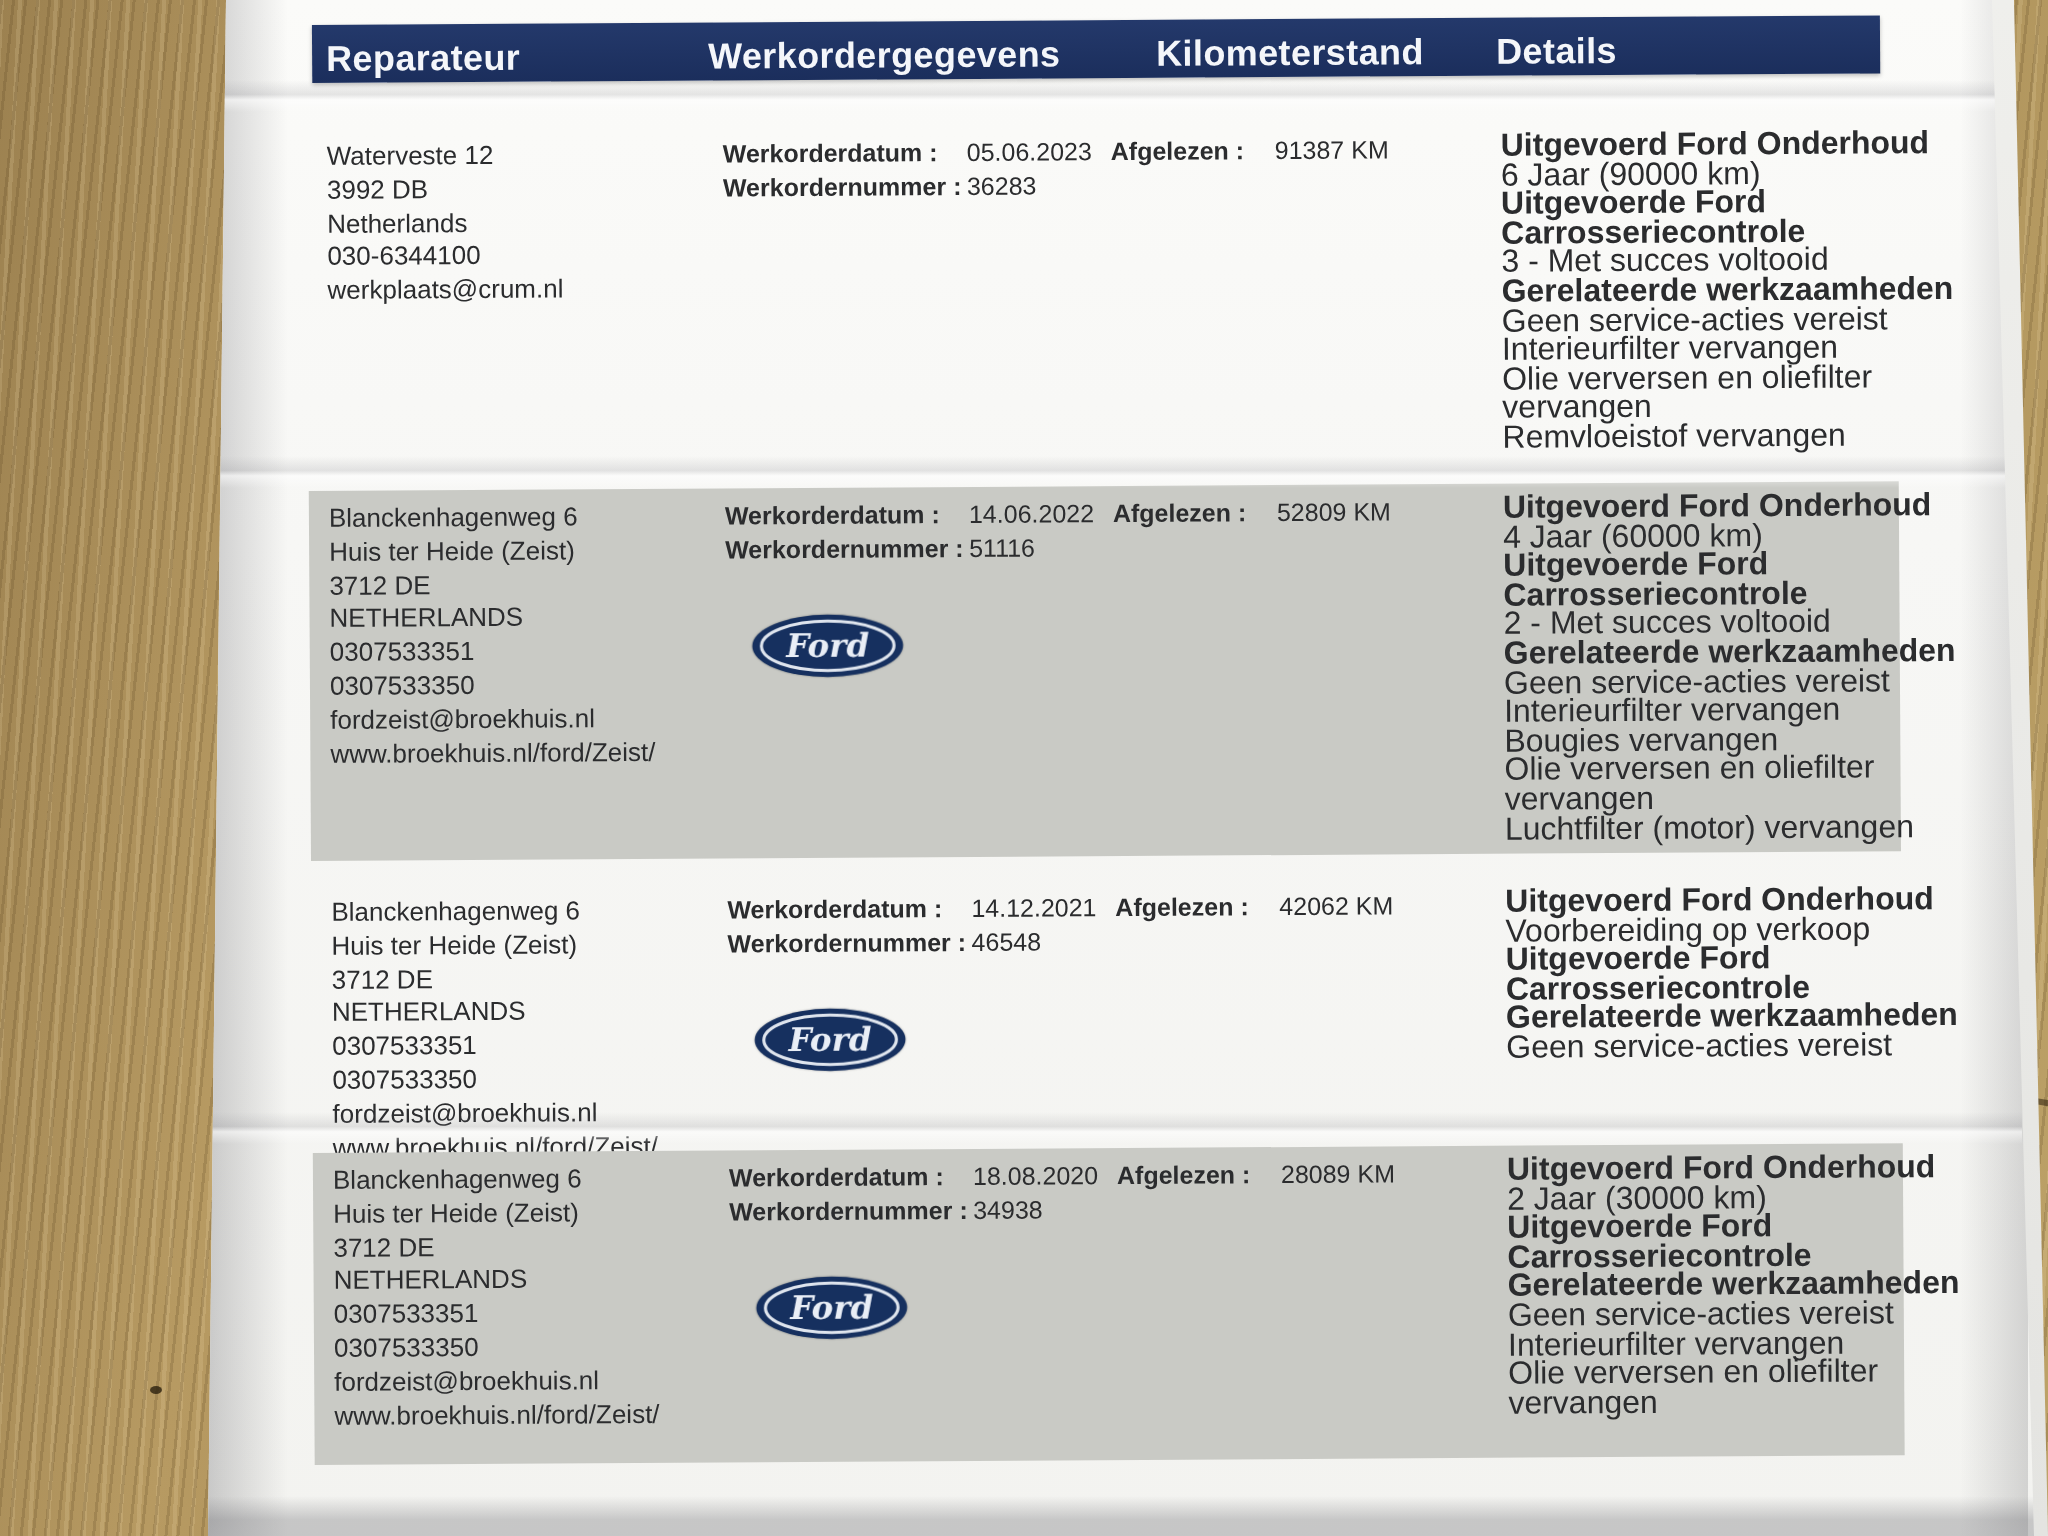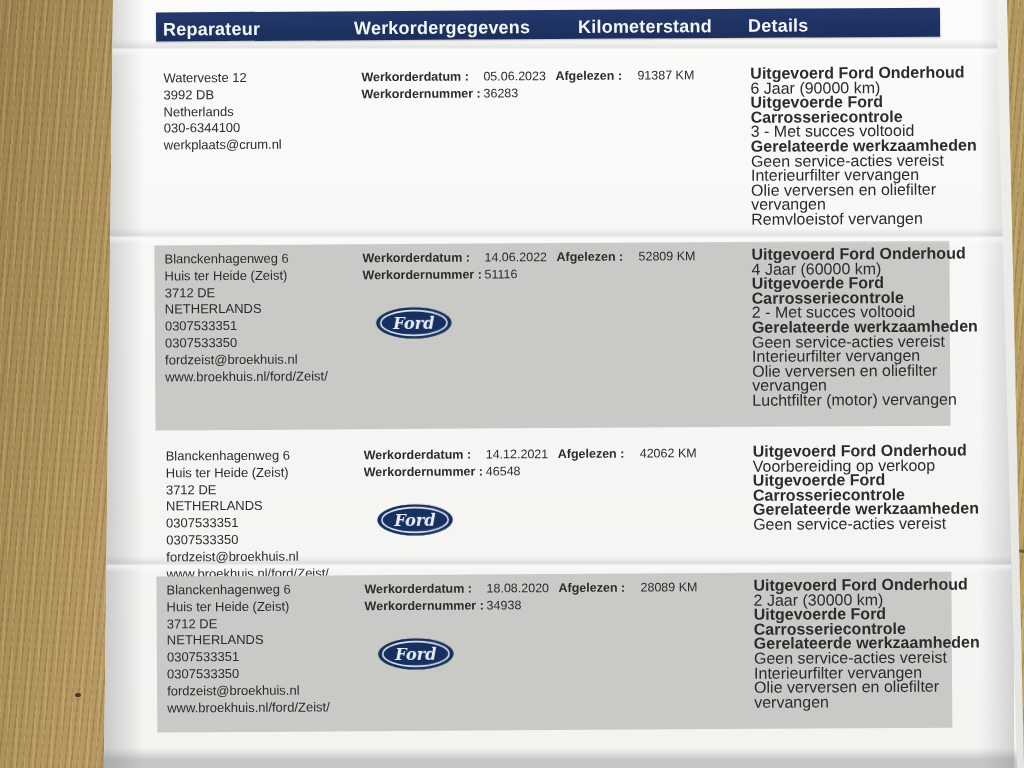--- a/index.html
+++ b/index.html
@@ -192,20 +192,21 @@
     </div>
     <div class="col col-details">
             <div class="detail-line bold">Uitgevoerd Ford Onderhoud</div>
             <div class="detail-line">4 Jaar (60000 km)</div>
             <div class="detail-line bold">Uitgevoerde Ford</div>
             <div class="detail-line bold">Carrosseriecontrole</div>
             <div class="detail-line">2 - Met succes voltooid</div>
             <div class="detail-line bold">Gerelateerde werkzaamheden</div>
             <div class="detail-line">Geen service-acties vereist</div>
             <div class="detail-line">Interieurfilter vervangen</div>
+            <div class="detail-line">Bougies vervangen</div>
             <div class="detail-line">Olie verversen en oliefilter</div>
             <div class="detail-line">vervangen</div>
             <div class="detail-line">Luchtfilter (motor) vervangen</div>
           </div>
   </div>
 
   <div class="record">
     <div class="col col-address">
             <div class="addr-line">Blanckenhagenweg 6</div>
             <div class="addr-line">Huis ter Heide (Zeist)</div>

